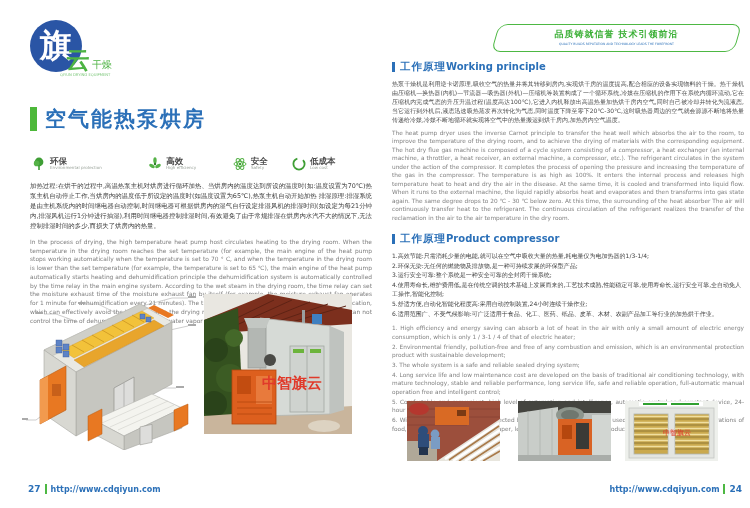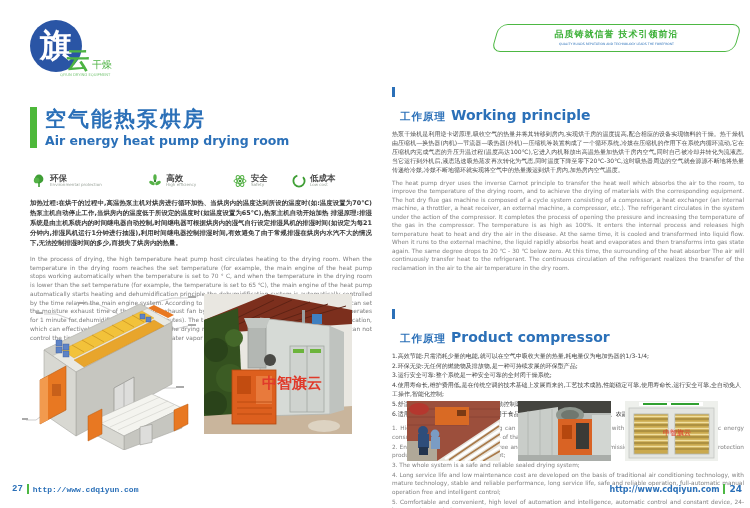--- a/index.html
+++ b/index.html
@@ -21,49 +21,49 @@
   .logo-caption{position:absolute;left:30px;top:54px;font-size:6px;color:#7cc77a;transform:scale(.62);transform-origin:left top;white-space:nowrap;}
   .title-block{display:flex;margin-top:29px;}
   .title-bar{width:7px;background:#4db83a;margin-right:8px;}
   .title-cn{font-size:21px;font-weight:bold;color:#2b70b8;letter-spacing:2px;line-height:1.15;}
   .title-en{font-size:12.5px;font-weight:bold;color:#2b70b8;margin-top:2px;}
   .features{display:flex;margin-top:26px;margin-left:2px;}
   .feature{display:flex;margin-right:22px;align-items:flex-start;}
   .f-icon{width:14px;height:14px;margin-right:4px;flex:0 0 auto;}
   .f-cn{font-size:8.5px;font-weight:bold;color:#4a4a4a;line-height:1.1;}
   .f-en{font-size:6px;color:#9aa39a;transform:scale(.68);transform-origin:left top;white-space:nowrap;line-height:1.15;}
-  .body-cn{margin-top:9px;font-size:6.4px;line-height:1.55;color:#3b3b3b;text-align:justify;font-weight:700;}
+  .body-cn{margin-top:9px;font-size:6.4px;line-height:1.55;color:#3b3b3b;text-align:justify;font-weight:400;}
   .body-en{margin-top:6px;font-size:5.9px;line-height:1.48;color:#7d7d7d;text-align:justify;}
   .diagram-wrap{position:absolute;left:22px;top:288px;width:182px;height:162px;}
   .photo-main{position:absolute;left:204px;top:294px;width:148px;height:140px;}
   
   .right-page{position:absolute;left:392px;top:20px;width:352px;}
   .banner{
     position:absolute;right:6px;top:4px;height:22px;padding:2px 10px;
     border:1.5px solid #4db843;border-radius:9px;transform:skewX(-16deg);
     display:flex;flex-direction:column;justify-content:center;background:#fff;
   }
   .banner-inner{transform:skewX(16deg);text-align:center;}
   .banner-cn{font-size:9px;font-weight:bold;color:#3cb037;letter-spacing:1px;white-space:nowrap;}
   .banner-en{font-size:6px;color:#2b70b8;transform:scale(.52);transform-origin:center top;white-space:nowrap;margin-top:1px;}
   .section-head{display:flex;align-items:baseline;margin-top:10px;}
   .sec-bar{width:3px;height:10px;background:#2b70b8;margin-right:5px;align-self:center;}
-  .sec-cn{font-size:10.5px;font-weight:bold;color:#2b70b8;margin-right:5px;letter-spacing:1px;}
-  .sec-en{font-size:14px;font-weight:bold;color:#2b70b8;margin-top:47px;}
+  .sec-cn{font-size:10.5px;font-weight:bold;color:#2b70b8;letter-spacing:1px;}
+  .sec-en{font-size:10px;font-weight:bold;color:#2b70b8;}
   .rp-cn{margin-top:5px;font-size:6px;line-height:1.5;color:#4d4d4d;text-align:justify;}
   .rp-en{margin-top:5px;font-size:5.8px;line-height:1.46;color:#828282;text-align:justify;}
   .adv-cn{margin-top:5px;font-size:6px;line-height:1.6;color:#3e3e3e;}
   .adv-en{margin-top:6px;font-size:5.8px;line-height:1.5;color:#828282;text-align:justify;}
   .adv-en div{margin-bottom:1px;}
   .photos-row{position:absolute;left:407px;top:401px;width:312px;height:61px;}
   .photo-sm{position:absolute;top:0;width:93px;height:60px;}
   .p1{left:0;} .p2{left:111px;} .p3{left:218px;}
   
   .footer{position:absolute;bottom:14px;font-size:8px;color:#2b70b8;display:flex;align-items:center;}
-  .footer-left{left:12px;font-family:Liberation Mono, monospace;}
+  .footer-left{left:28px;}
   .footer-right{right:8px;}
   .pg-num{font-weight:bold;font-size:9px;color:#2b70b8;}
   .f-div{width:2px;height:10px;background:#4db843;margin:0 4px;}
   .f-url{color:#2b70b8;font-weight:bold;}
   .wm{fill:#e03a2a;font-weight:bold;font-family:"DejaVu Sans",sans-serif;}
 </style>
 </head>
 <body>
 
 <div class="left-page">
@@ -72,21 +72,20 @@
     <div class="logo-circle">旗</div>
     <div class="logo-yun">云</div>
     <div class="logo-sub">干燥</div>
     <div class="logo-caption">QIYUN DRYING EQUIPMENT</div>
   </div>
 
   <div class="title-block">
     <div class="title-bar"></div>
     <div>
       <div class="title-cn">空气能热泵烘房</div>
-      <div class="title-en">Air energy heat pump drying room</div>
     </div>
   </div>
 
   <div class="features">
     <div class="feature">
       <svg class="f-icon" viewBox="0 0 14 14">
         <circle cx="7" cy="5" r="4.4" fill="#3f9e35"></circle>
         <circle cx="4.6" cy="6.4" r="2.8" fill="#55b247"></circle>
         <rect x="6.2" y="8" width="1.6" height="5" fill="#3f9e35"></rect>
       </svg>

